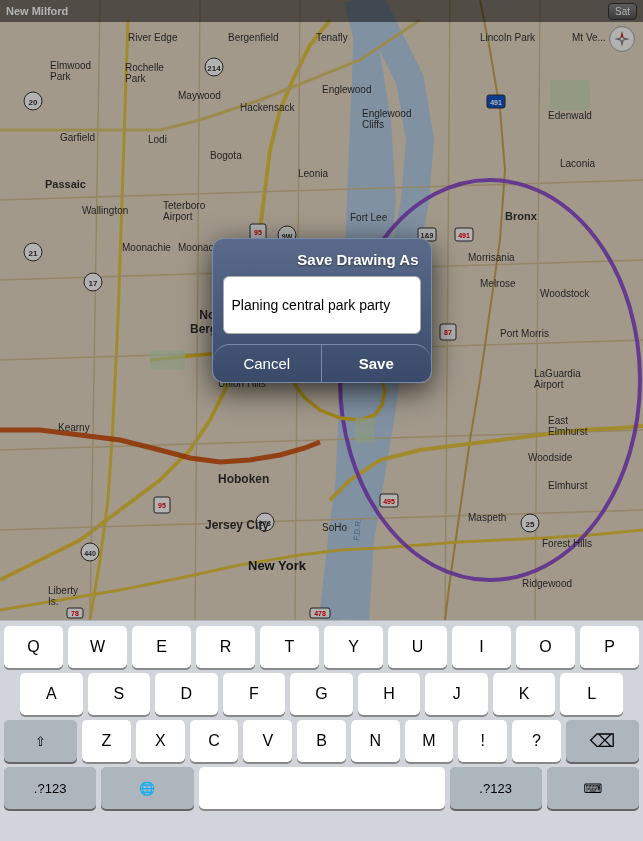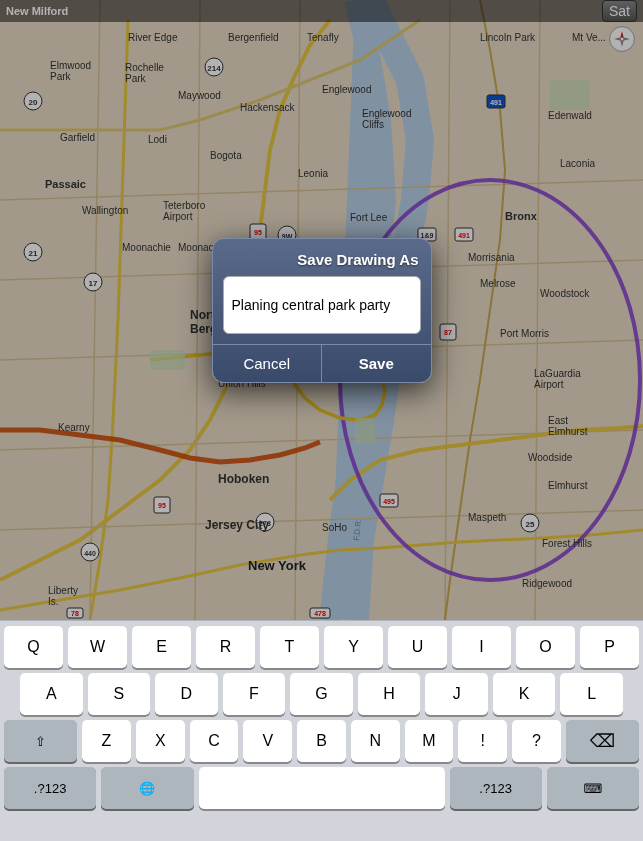--- a/index.html
+++ b/index.html
@@ -29,21 +29,21 @@
       height: 22px;
       background: rgba(0,0,0,0.5);
       display: flex;
       align-items: center;
       padding: 0 6px;
       z-index: 10;
     }
     .map-sat-btn {
       background: linear-gradient(to bottom, #888, #555);
       color: #fff;
-      font-size: 14px;
+      font-size: 10px;
       border-radius: 4px;
       padding: 2px 6px;
       border: 1px solid #333;
     }
     .map-compass {
       width: 26px;
       height: 26px;
       position: absolute;
       top: 26px;
       right: 8px;
@@ -90,20 +90,21 @@
       border-radius: 6px;
       border: 1px solid #aaa;
       font-size: 14px;
       background: #fff;
       color: #000;
       outline: none;
     }
     .dialog-buttons {
       display: flex;
       border-top: 1px solid #7a8aaa;
+      border-radius: 17px;
     }
     .dialog-btn {
       flex: 1;
       padding: 10px;
       text-align: center;
       font-size: 15px;
       color: #fff;
       cursor: pointer;
       background: transparent;
       border: none;
@@ -166,20 +167,21 @@
     .map-label {
       position: absolute;
       font-size: 10px;
       color: #333;
       white-space: nowrap;
       font-family: Arial, sans-serif;
     }
     .map-label.bold {
       font-weight: bold;
       font-size: 11px;
+      text-align: right;
     }
     .map-label.large {
       font-size: 13px;
       font-weight: bold;
       color: #222;
     }
 
     
     .scale-bar {
       position: absolute;
@@ -290,21 +292,21 @@
 
     <text x="360" y="530" text-anchor="middle" font-size="8" fill="#5588bb" transform="rotate(-85, 360, 530)">F.D.R.</text>
 
     <rect x="150" y="350" width="35" height="20" rx="3" fill="#c8ddb8" opacity="0.7"></rect>
     <rect x="355" y="418" width="20" height="25" rx="3" fill="#c8ddb8" opacity="0.7"></rect>
     <rect x="550" y="80" width="40" height="30" rx="3" fill="#c8ddb8" opacity="0.7"></rect>
   </svg>
 
   <div class="map-label" style="left:128px;top:32px">River Edge</div>
   <div class="map-label" style="left:228px;top:32px">Bergenfield</div>
-  <div class="map-label" style="left:307px;top:32px">Tenafly</div>
+  <div class="map-label" style="left:316px;top:32px">Tenafly</div>
   <div class="map-label" style="left:480px;top:32px">Lincoln Park</div>
   <div class="map-label" style="left:50px;top:60px">Elmwood<br>Park</div>
   <div class="map-label" style="left:125px;top:62px">Rochelle<br>Park</div>
   <div class="map-label" style="left:178px;top:90px">Maywood</div>
   <div class="map-label" style="left:240px;top:102px">Hackensack</div>
   <div class="map-label" style="left:322px;top:84px">Englewood</div>
   <div class="map-label" style="left:362px;top:108px">Englewood<br>Cliffs</div>
   <div class="map-label" style="left:572px;top:32px">Mt Ve...</div>
   <div class="map-label" style="left:548px;top:110px">Edenwald</div>
   <div class="map-label" style="left:60px;top:132px">Garfield</div>

